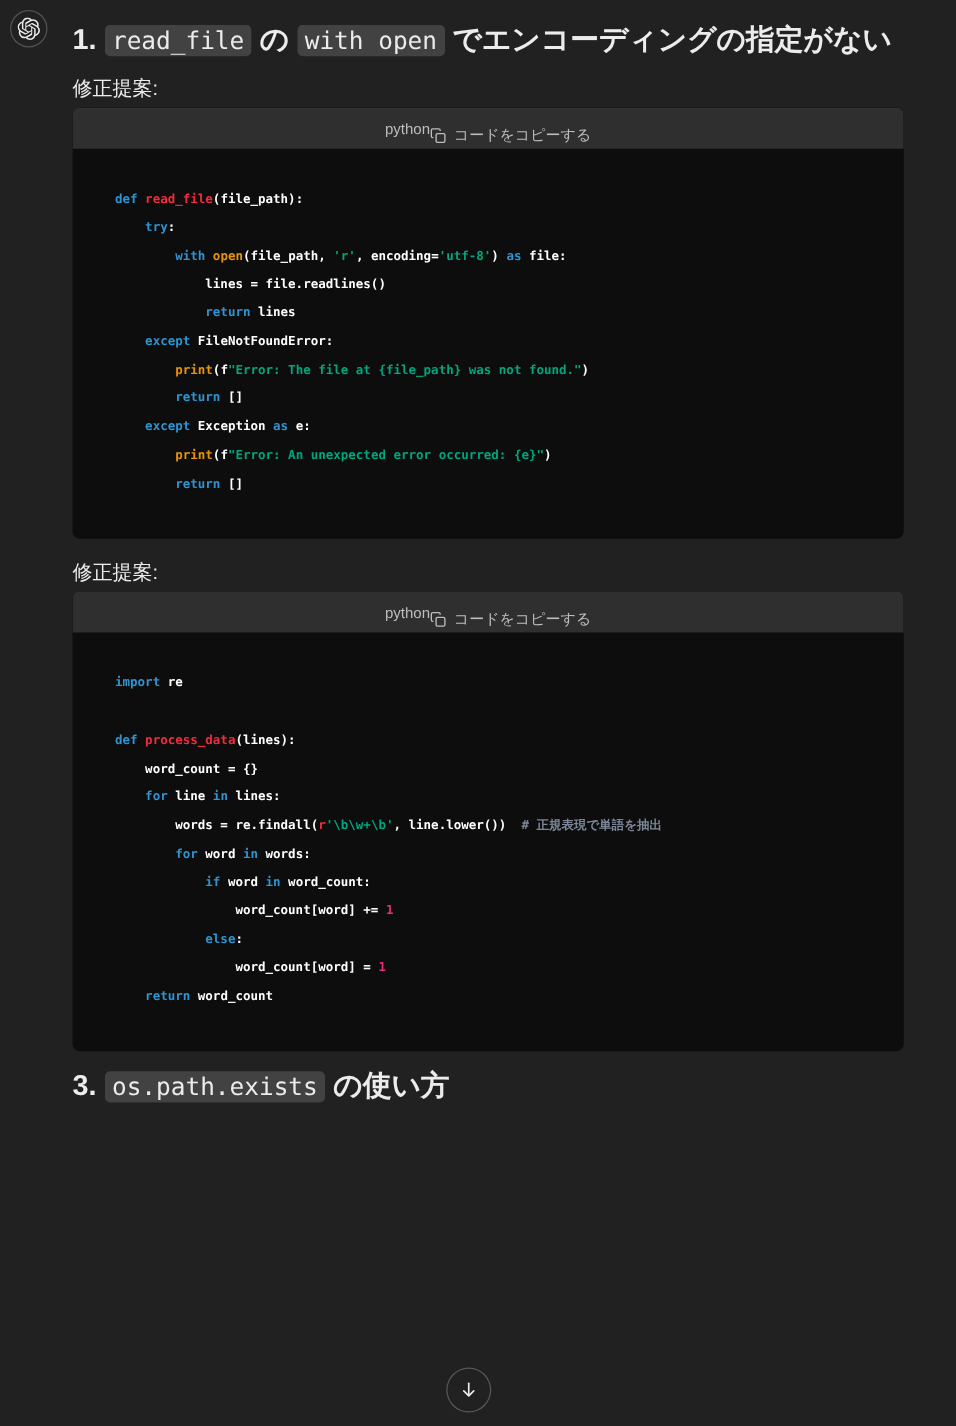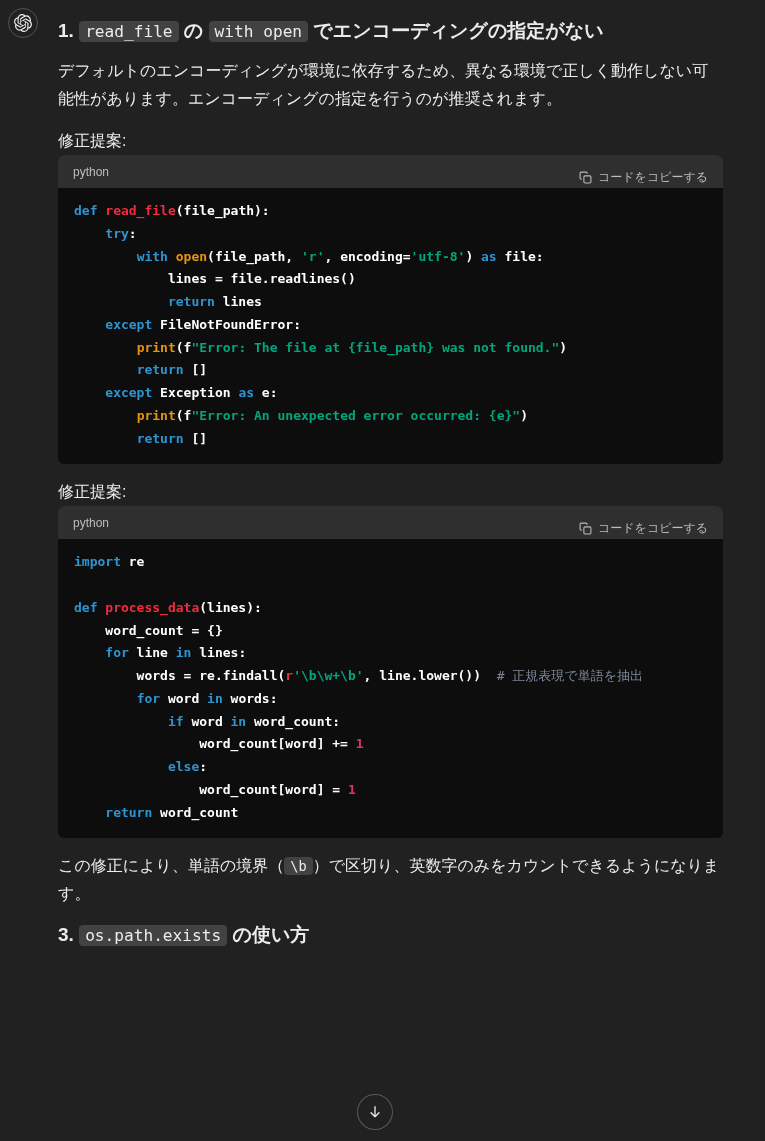--- a/index.html
+++ b/index.html
@@ -21,21 +21,21 @@
     position: absolute; left: 8px; top: 8px;
     width: 30px; height: 30px;
     border: 1px solid rgba(255,255,255,0.22);
     border-radius: 50%;
     display: flex; align-items: center; justify-content: center;
   }
   .avatar svg { width: 18px; height: 18px; fill: #ececec; }
   .para { margin: 0 0 14px; }
   .proposal { font-weight: 400; margin: 0; }
   .heading {
-    font-size: 19px; font-weight: 700; line-height: 26px;
+    font-size: 23px; font-weight: 700; line-height: 26px;
     margin: 6px 0 12px; color: var(--text, #ececec);
   }
   .inline-code {
     font-family: "DejaVu Sans Mono", monospace;
     background: var(--inline-code-bg, #424242);
     border-radius: 4px;
     padding: 1px 6px;
     font-size: 0.85em;
     font-weight: 400;
     color: var(--text, #ececec);
@@ -43,51 +43,51 @@
   }
   .codeblock {
     background: var(--code-bg, #0d0d0d);
     border-radius: 6px;
     margin: 0 0 14px;
     overflow: hidden;
   }
   .codeblock-header {
     height: 33px;
     background: var(--code-header-bg, #2f2f2f);
-    display: flex; align-items: center; justify-content: space-between;
+    display: flex; align-items: center; justify-content: center;
     padding: 0 15px;
     font-size: 12px;
     color: var(--code-header-text, #bdbdbd);
   }
   .lang { font-family: "Liberation Sans", sans-serif; }
   .copy-btn {
     display: flex; align-items: center; gap: 6px;
     background: none; border: none; padding: 0;
     color: var(--code-header-text, #bdbdbd);
     font-size: 12px; font-family: "Liberation Sans", sans-serif;
     cursor: pointer;
     margin-top: 12px;
   }
   .copy-btn svg { width: 13px; height: 13px; stroke: currentColor; fill: none; stroke-width: 2; }
   .code {
-    margin: 0;
+    margin: 18px;
     padding: 12px 16px 14px;
     font-family: "DejaVu Sans Mono", monospace;
-    font-size: 13px;
+    font-size: 10px;
     line-height: 22.75px;
     font-weight: 600;
     color: var(--plain, #ffffff);
   }
   .code-line { white-space: pre; min-height: 22.75px; }
   .tok-kw  { color: var(--keyword, #2e95d3); }
   .tok-fn  { color: var(--function, #f22c3d); }
   .tok-bi  { color: var(--builtin, #e9950c); }
   .tok-str { color: var(--string, #00a67d); }
   .tok-num { color: var(--number, #df3079); }
-  .tok-com { color: var(--comment, #7d8799); font-weight: 400; }
+  .tok-com { color: var(--comment, #7d8799); font-weight: 700; }
   .scroll-down {
     position: absolute; left: 357px; top: 1094px;
     width: 36px; height: 36px;
     border-radius: 50%;
     background: var(--background, #212121);
     border: 1px solid rgba(255,255,255,0.25);
     display: flex; align-items: center; justify-content: center;
     cursor: pointer;
     color: #ececec;
     padding: 0;
@@ -100,21 +100,20 @@
 <div class="avatar">
   <svg viewBox="0 0 24 24" xmlns="http://www.w3.org/2000/svg">
       <path d="M22.2819 9.8211a5.9847 5.9847 0 0 0-.5157-4.9108 6.0462 6.0462 0 0 0-6.5098-2.9A6.0651 6.0651 0 0 0 4.9807 4.1818a5.9847 5.9847 0 0 0-3.9977 2.9 6.0462 6.0462 0 0 0 .7427 7.0966 5.98 5.98 0 0 0 .511 4.9107 6.051 6.051 0 0 0 6.5146 2.9001A5.9847 5.9847 0 0 0 13.2599 24a6.0557 6.0557 0 0 0 5.7718-4.2058 5.9894 5.9894 0 0 0 3.9977-2.9001 6.0557 6.0557 0 0 0-.7475-7.073zm-9.022 12.6081a4.4755 4.4755 0 0 1-2.8764-1.0408l.1419-.0804 4.7783-2.7582a.7948.7948 0 0 0 .3927-.6813v-6.7369l2.02 1.1686a.071.071 0 0 1 .038.0615v5.5826a4.504 4.504 0 0 1-4.4945 4.4849zm-9.6607-4.1254a4.4708 4.4708 0 0 1-.5346-3.0137l.142.0852 4.783 2.7582a.7712.7712 0 0 0 .7806 0l5.8428-3.3685v2.3324a.0804.0804 0 0 1-.0332.0615L9.74 19.9502a4.4992 4.4992 0 0 1-6.1408-1.6464zM2.3408 7.8956a4.485 4.485 0 0 1 2.3655-1.9728V11.6a.7664.7664 0 0 0 .3879.6765l5.8144 3.3543-2.0201 1.1685a.0757.0757 0 0 1-.071 0l-4.8303-2.7865A4.504 4.504 0 0 1 2.3408 7.8956zm16.5963 3.8558L13.1038 8.364 15.1192 7.2a.0757.0757 0 0 1 .071 0l4.8303 2.7913a4.4944 4.4944 0 0 1-.6765 8.1042v-5.6772a.79.79 0 0 0-.407-.667zm2.0107-3.0231l-.142-.0852-4.7735-2.7818a.7759.7759 0 0 0-.7854 0L9.409 9.2297V6.8974a.0662.0662 0 0 1 .0284-.0615l4.8303-2.7866a4.4992 4.4992 0 0 1 6.6802 4.66zM8.3065 12.863l-2.02-1.1638a.0804.0804 0 0 1-.038-.0567V6.0742a4.4992 4.4992 0 0 1 7.3757-3.4537l-.142.0805L8.704 5.459a.7948.7948 0 0 0-.3927.6813zm1.0976-2.3654l2.602-1.4998 2.6069 1.4998v2.9994l-2.5974 1.4997-2.6067-1.4997z"></path>
     </svg>
 </div>
 
 <div class="content">
 
 
   <h3 class="heading">1. <code class="inline-code">read_file</code> の <code class="inline-code">with open</code> でエンコーディングの指定がない</h3>
-  <p class="para">デフォルトのエンコーディングが環境に依存するため、異なる環境で正しく動作しない可能性があります。エンコーディングの指定を行うのが推奨されます。</p>
   <p class="para proposal">修正提案:</p>
 
   <div class="codeblock">
     <div class="codeblock-header">
       <span class="lang">python</span>
       <button class="copy-btn">
         <svg viewBox="0 0 24 24">
             <rect x="9" y="9" width="13" height="13" rx="2"></rect>
             <path d="M5 15H4a2 2 0 0 1-2-2V4a2 2 0 0 1 2-2h9a2 2 0 0 1 2 2v1"></path>
           </svg>
@@ -133,21 +132,20 @@
         <svg viewBox="0 0 24 24">
             <rect x="9" y="9" width="13" height="13" rx="2"></rect>
             <path d="M5 15H4a2 2 0 0 1-2-2V4a2 2 0 0 1 2-2h9a2 2 0 0 1 2 2v1"></path>
           </svg>
         <span>コードをコピーする</span>
       </button>
     </div>
     <pre class="code"><div class="code-line"><span class="tok-kw">import</span><span class="tok-pl"> re</span></div><div class="code-line">&nbsp;</div><div class="code-line"><span class="tok-kw">def</span><span class="tok-pl"> </span><span class="tok-fn">process_data</span><span class="tok-pl">(lines):</span></div><div class="code-line"><span class="tok-pl">    word_count = {}</span></div><div class="code-line"><span class="tok-pl">    </span><span class="tok-kw">for</span><span class="tok-pl"> line </span><span class="tok-kw">in</span><span class="tok-pl"> lines:</span></div><div class="code-line"><span class="tok-pl">        words = re.findall(</span><span class="tok-fn">r</span><span class="tok-str">'\b\w+\b'</span><span class="tok-pl">, line.lower())  </span><span class="tok-com"># 正規表現で単語を抽出</span></div><div class="code-line"><span class="tok-pl">        </span><span class="tok-kw">for</span><span class="tok-pl"> word </span><span class="tok-kw">in</span><span class="tok-pl"> words:</span></div><div class="code-line"><span class="tok-pl">            </span><span class="tok-kw">if</span><span class="tok-pl"> word </span><span class="tok-kw">in</span><span class="tok-pl"> word_count:</span></div><div class="code-line"><span class="tok-pl">                word_count[word] += </span><span class="tok-num">1</span></div><div class="code-line"><span class="tok-pl">            </span><span class="tok-kw">else</span><span class="tok-pl">:</span></div><div class="code-line"><span class="tok-pl">                word_count[word] = </span><span class="tok-num">1</span></div><div class="code-line"><span class="tok-pl">    </span><span class="tok-kw">return</span><span class="tok-pl"> word_count</span></div></pre>
   </div>
 
-  <p class="para">この修正により、単語の境界（<code class="inline-code">\b</code>）で区切り、英数字のみをカウントできるようになります。</p>
 
   <h3 class="heading">3. <code class="inline-code">os.path.exists</code> の使い方</h3>
 
 </div>
 
 <button class="scroll-down">
   <svg viewBox="0 0 24 24">
       <path d="M12 4v14"></path>
       <path d="M6 13l6 6 6-6"></path>
     </svg>

